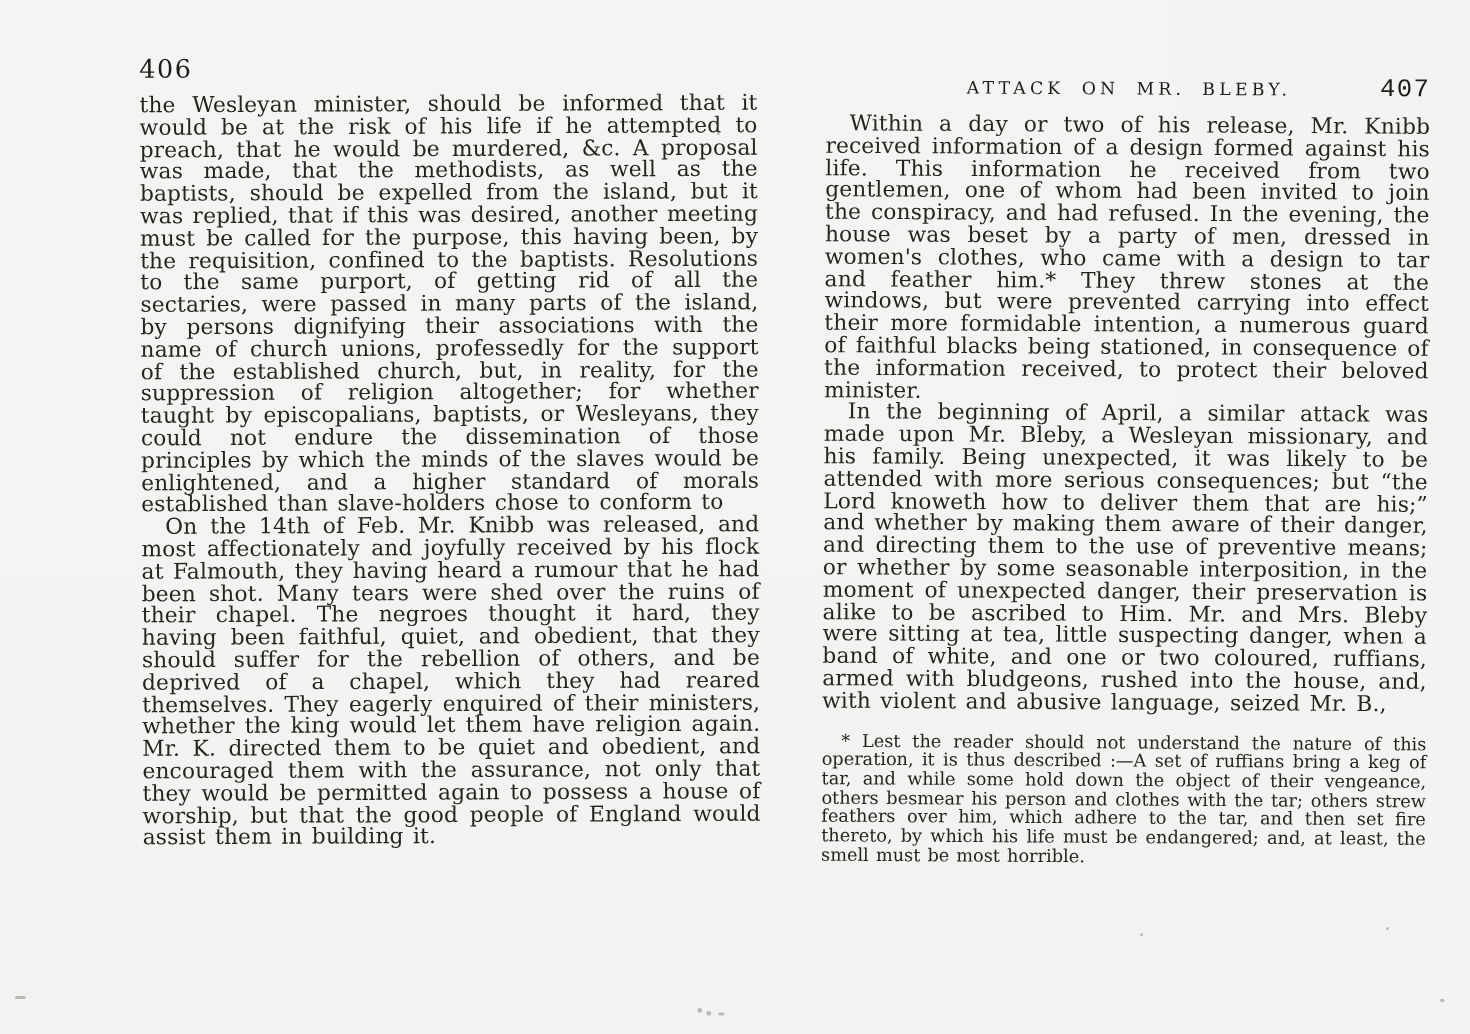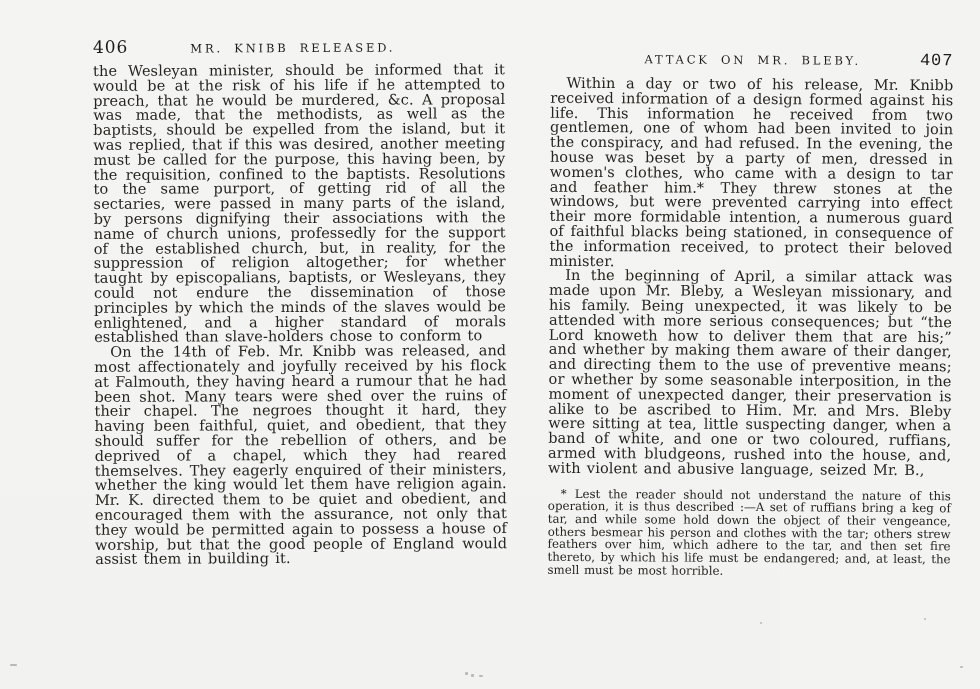--- a/index.html
+++ b/index.html
@@ -80,21 +80,20 @@
   }
 </style>
 </head>
 <body>
 
 <div class="scan">
 
   <section class="page page-left">
     <div class="header-row hr-left">
       <span class="pagenum">406</span>
-      <span class="running-head">MR. KNIBB RELEASED.</span>
     </div>
     <p class="body-par">the Wesleyan minister, should be informed that it would be at the risk of his life if he attempted to preach, that he would be murdered, &amp;c. A proposal was made, that the methodists, as well as the baptists, should be expelled from the island, but it was replied, that if this was desired, another meeting must be called for the purpose, this having been, by the requisition, confined to the baptists. Resolutions to the same purport, of getting rid of all the sectaries, were passed in many parts of the island, by persons dignifying their associations with the name of church unions, professedly for the support of the established church, but, in reality, for the suppression of religion altogether; for whether taught by episcopalians, baptists, or Wesleyans, they could not endure the dissemination of those principles by which the minds of the slaves would be enlightened, and a higher standard of morals established than slave-holders chose to conform to</p>
     <p class="body-par indent">On the 14th of Feb. Mr. Knibb was released, and most affectionately and joyfully received by his flock at Falmouth, they having heard a rumour that he had been shot. Many tears were shed over the ruins of their chapel. The negroes thought it hard, they having been faithful, quiet, and obedient, that they should suffer for the rebellion of others, and be deprived of a chapel, which they had reared themselves. They eagerly enquired of their ministers, whether the king would let them have religion again. Mr. K. directed them to be quiet and obedient, and encouraged them with the assurance, not only that they would be permitted again to possess a house of worship, but that the good people of England would assist them in building it.</p>
   </section>
 
   <section class="page page-right">
     <div class="header-row hr-right">
       <span class="running-head">ATTACK ON MR. BLEBY.</span>
       <span class="pagenum">407</span>
     </div>

